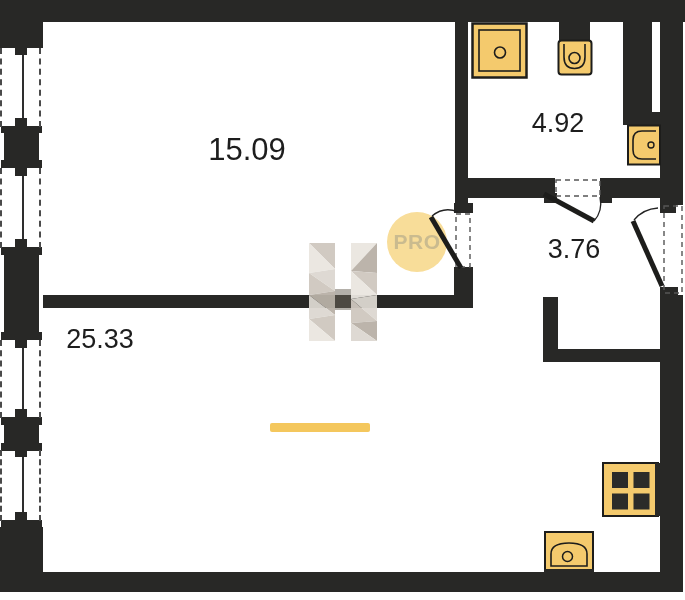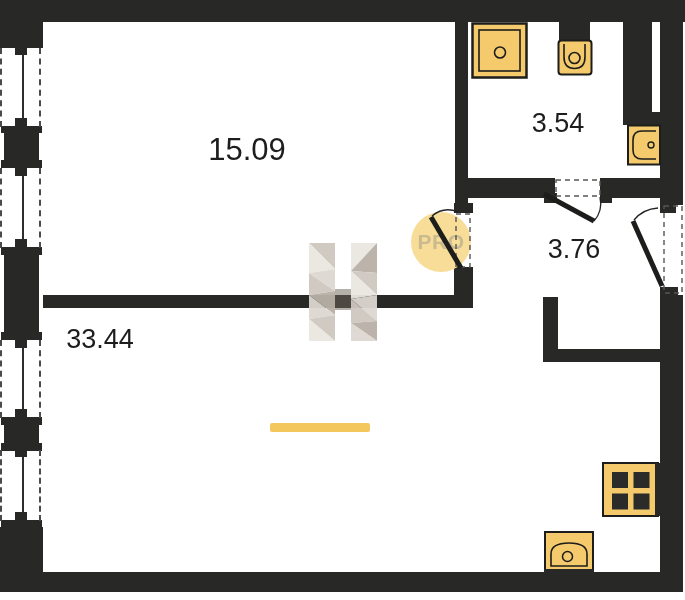--- a/index.html
+++ b/index.html
@@ -12,21 +12,21 @@
   .window-seg{position:absolute;left:0;width:41px;border-left:2px dashed var(--dash,#4a4a4a);border-right:2px dashed var(--dash,#4a4a4a);box-sizing:border-box;}
   .glass{position:absolute;left:20px;top:0;bottom:0;width:2px;background:#2e2e2e;}
   .lbl{position:absolute;color:var(--text,#1d1d1d);text-align:center;font-size:27px;line-height:30px;}
   .lbl-big{font-size:31px;line-height:34px;}
   .lbl-total{font-size:33px;line-height:34px;font-weight:bold;}
   .accent-line{position:absolute;background:var(--accent-gold,#F4C75D);border-radius:2px;}
   .overlay{position:absolute;left:0;top:0;pointer-events:none;}
   .badge{
     position:absolute;left:387px;top:212px;width:60px;height:60px;border-radius:50%;
     background:var(--badge-bg,#F8DC96);display:flex;align-items:center;justify-content:center;
-    color:var(--badge-text,#C9B98C);font-size:21px;font-weight:700;letter-spacing:.5px;opacity:.97;margin-left:24px;
+    color:var(--badge-text,#C9B98C);font-size:21px;font-weight:700;letter-spacing:.5px;opacity:.97;
   }
   .wm{position:absolute;left:307px;top:243px;width:72px;height:102px;opacity:.95;}
   .wmA{fill:var(--watermark-light,#EAE6E0);} .wmB{fill:var(--watermark-mid,#CFC8BF);}
   .wmC{fill:var(--watermark-dark,#B9B1A7);} .wmD{fill:var(--watermark-soft,#DDD8D1);}
   .z1{z-index:1}.z2{z-index:2}.z3{z-index:3}.z5{z-index:5}
 </style>
 </head>
 <body>
 
 <div class="plan">
@@ -162,18 +162,18 @@
     </g>
 
     <g>
       <rect x="664" y="206" width="18" height="87" style="fill:none;stroke:#555;stroke-width:1.4;stroke-dasharray:5 4"></rect>
       <path d="M634 220 Q643 209 658 208" style="fill:none;stroke:#222;stroke-width:1.3"></path>
       <line x1="662" y1="286" x2="633" y2="221" style="stroke:var(--fixture-stroke,#1d1d1b);stroke-width:5"></line>
     </g>
   </svg>
 
   <div class="lbl lbl-big z5" style="left:177px;top:133px;width:140px">15.09</div>
-  <div class="lbl z5" style="left:40px;top:324px;width:120px">33.44</div>
-  <div class="lbl z5" style="left:498px;top:108px;width:120px">3.54</div>
+  <div class="lbl z5" style="left:40px;top:324px;width:120px">25.33</div>
+  <div class="lbl z5" style="left:498px;top:108px;width:120px">4.92</div>
   <div class="lbl z5" style="left:514px;top:234px;width:120px">3.76</div>
   <div class="accent-line z5" style="left:270px;top:423px;width:100px;height:9px"></div>
 
 </div>
 
 </body></html>

